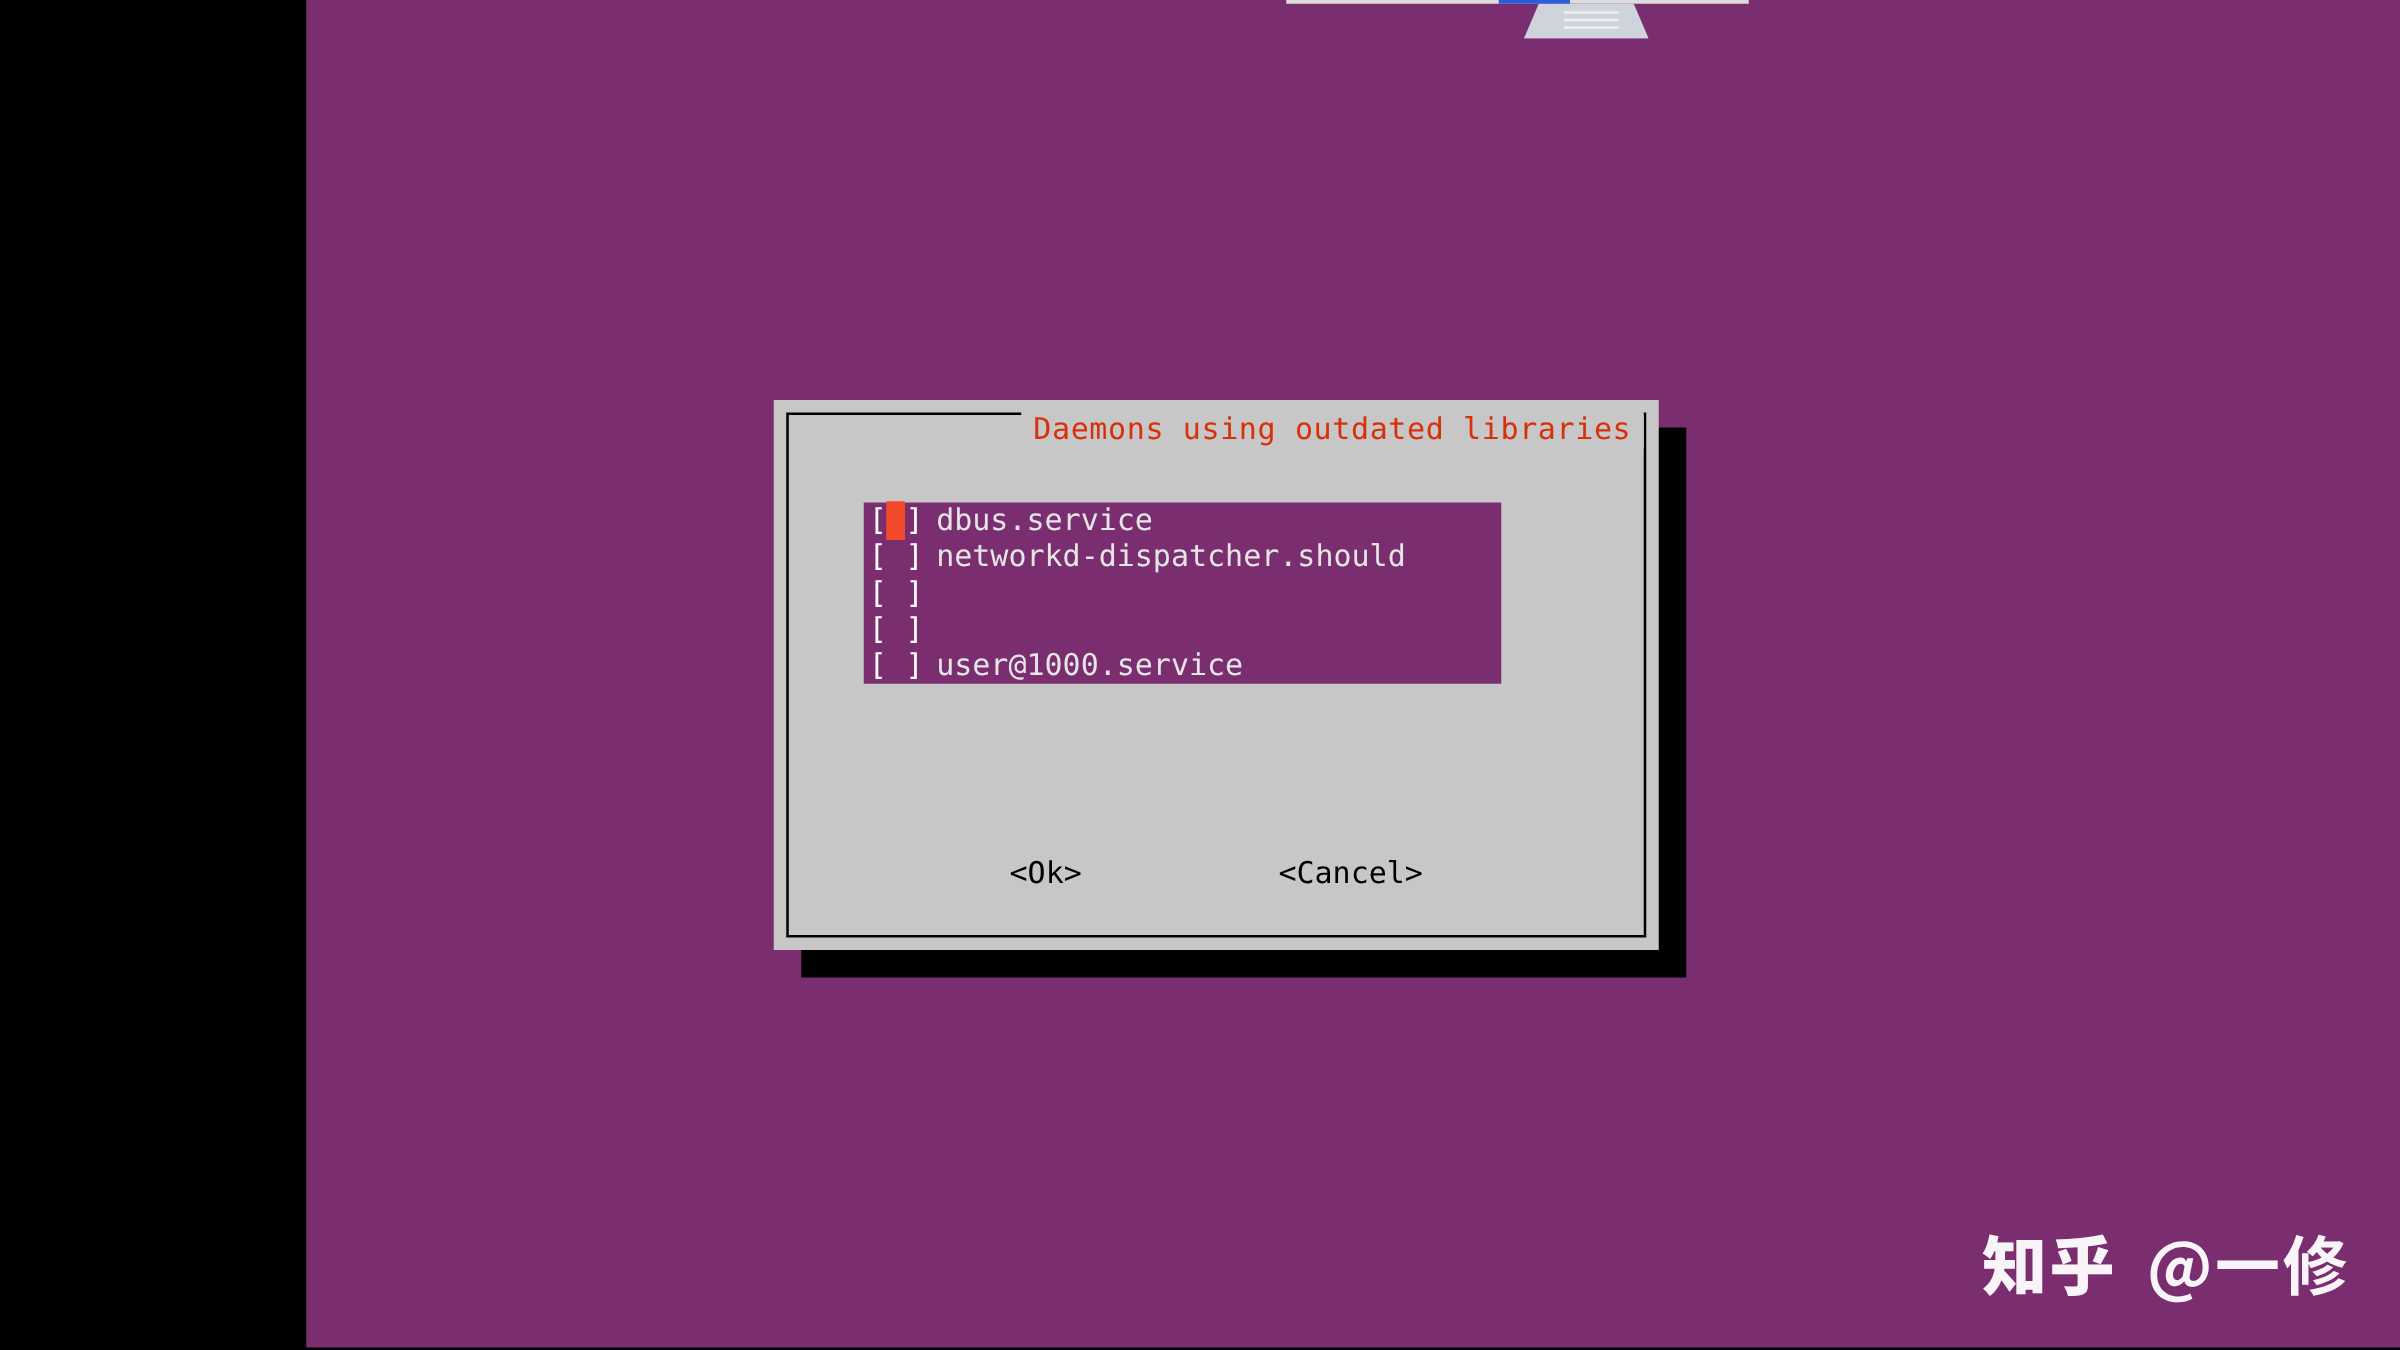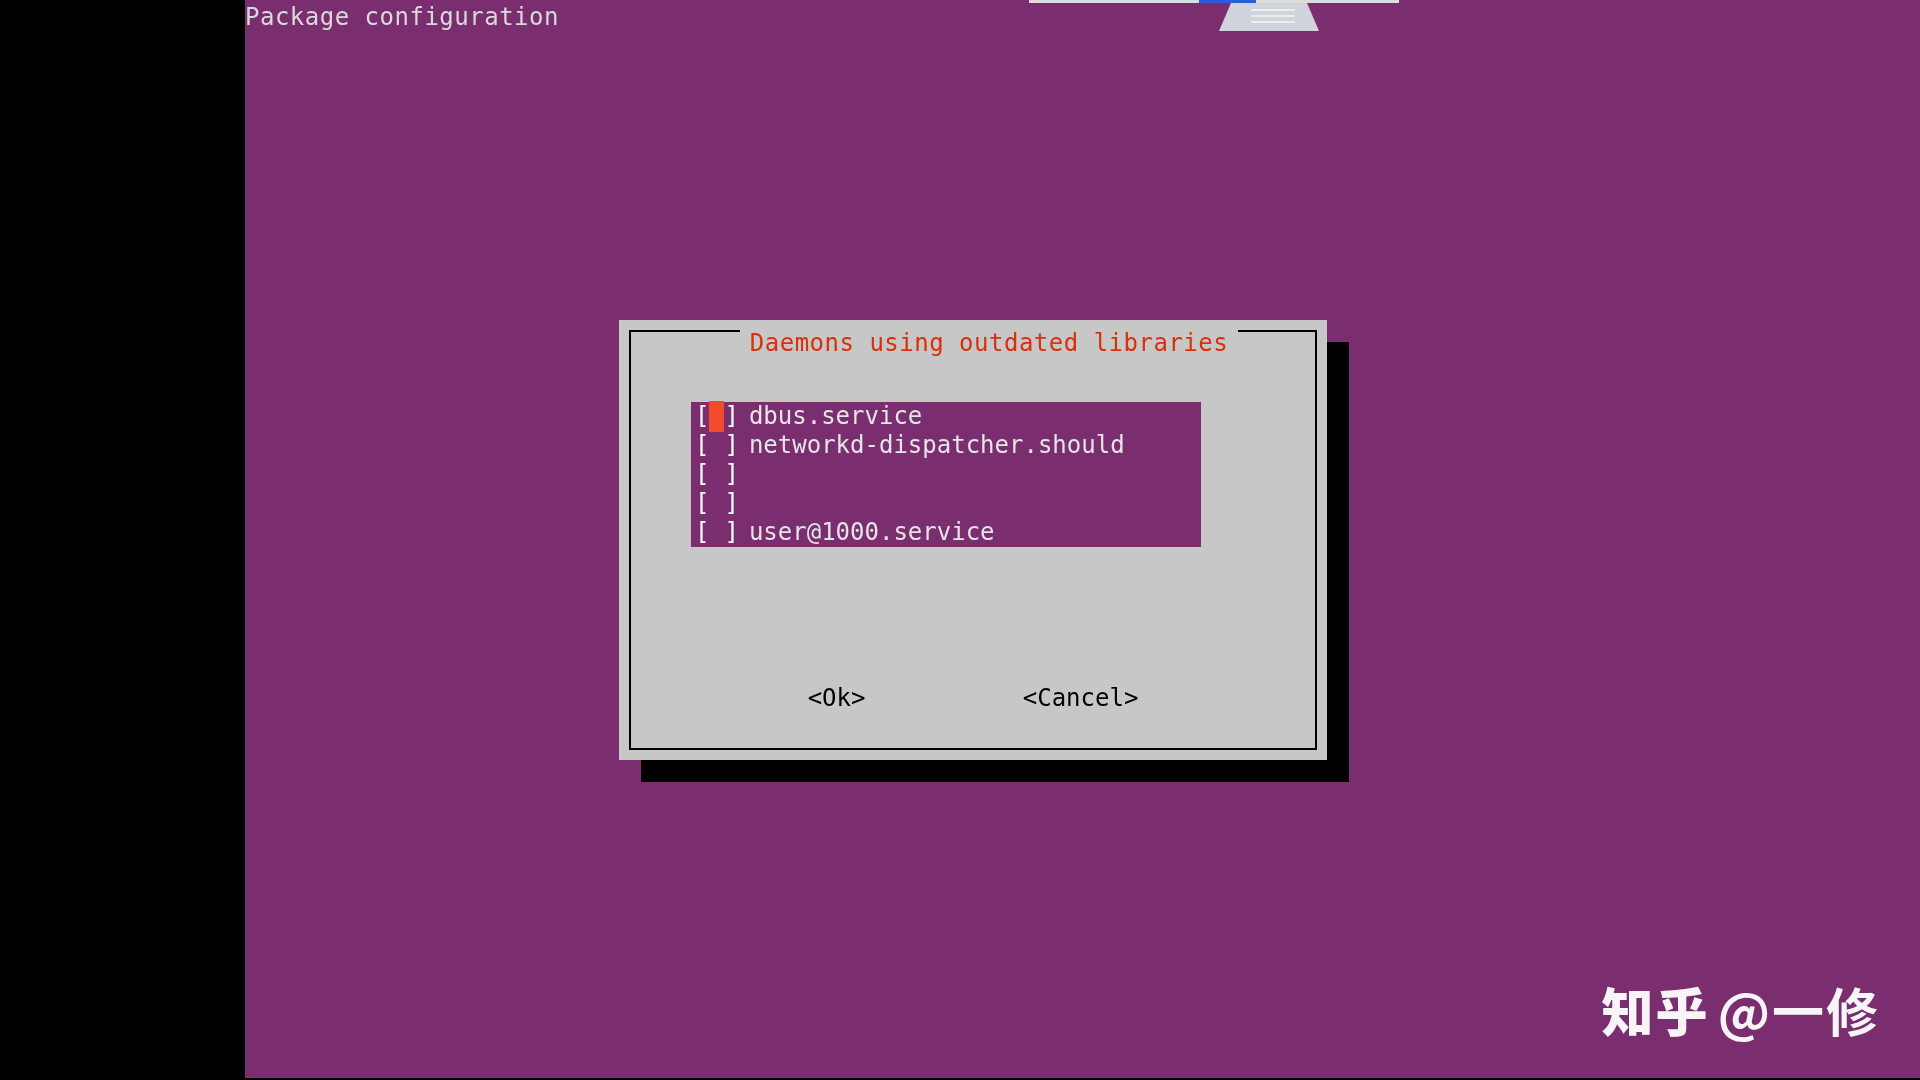--- a/index.html
+++ b/index.html
@@ -69,21 +69,21 @@
     color:#000;
   }
   .dialog-frame {
     position:absolute;
     left:10px; top:10px; right:10px; bottom:10px;
     border:2px solid #000;
   }
   .dialog-title-wrap {
     position:absolute;
     top:-4px; left:0; right:0;
-    display:flex; justify-content:center;padding-left:32px;
+    display:flex; justify-content:flex-end;padding-left:32px;
   }
   .dialog-title {
     background:#c7c7c7;
     color:#d8300a;
     padding:0 10px;
     font-weight:normal;
     letter-spacing:0.5px;
   }
   .dialog-body {
     position:absolute;
@@ -131,32 +131,31 @@
   .watermark {
     position:absolute;
     right:40px; bottom:36px;
     color:#fff;
     font-family: "PingFang SC","Noto Sans CJK SC","Microsoft YaHei",sans-serif;
     font-size:52px;
     font-weight:600;
     letter-spacing:2px;
     opacity:0.95;
     pointer-events:none;
-    display:flex; align-items:center; gap:8px;
+    display:flex; align-items:center; gap:24px;
   }
   .zhihu-logo {
     font-weight:800;
   }
 </style>
 </head>
 <body>
 
 <div class="screen">
 
-  <div class="header-text">Package configuration</div>
 
   <div class="notch">
     <div class="notch-bar"></div>
     <div class="notch-blue"></div>
     <div class="notch-tab"></div>
     <div class="notch-lines"></div>
   </div>
 
   <div class="dialog-shadow"></div>
 

